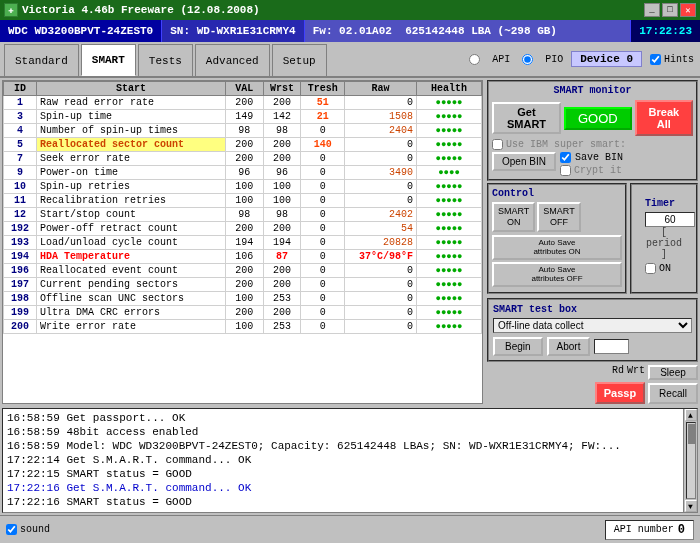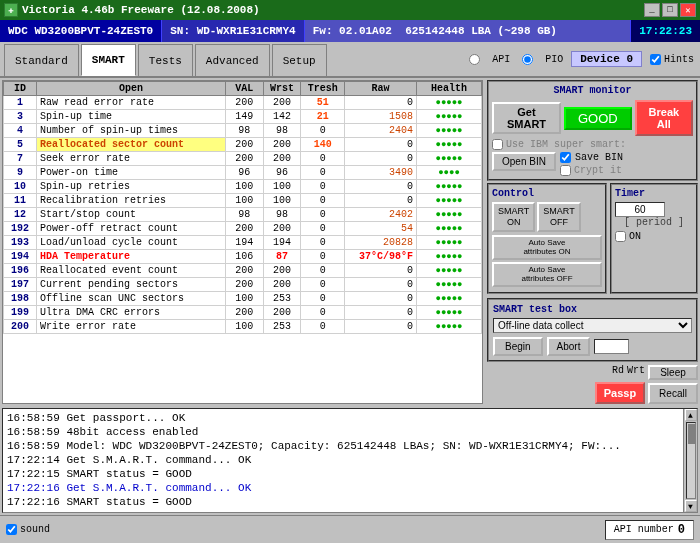--- a/index.html
+++ b/index.html
@@ -82,21 +82,21 @@
 
     .smart-area { display: flex; flex: 1; overflow: hidden; }
     .left-panel { flex: 1; display: flex; flex-direction: column; overflow: hidden; margin: 2px; background: white; border: 1px solid #808080; }
     
     .main-right { width: 215px; display: flex; flex-direction: column; padding: 2px; overflow: hidden; }
     
     .monitor-panel { border: 2px groove #808080; background: #c0c0c0; padding: 3px; margin-bottom: 2px; }
 
     .ctrl-timer-row { display: flex; gap: 3px; margin-bottom: 2px; }
     .ctrl-panel { border: 2px groove #808080; background: #c0c0c0; padding: 3px; flex: 1; }
-    .timer-panel { border: 2px groove #808080; background: #c0c0c0; padding: 3px; width: 88px; }
+    .timer-panel { border: 2px groove #808080; background: #c0c0c0; padding: 13px; width: 68px; }
   </style>
 </head>
 <body>
 
 <div class="layout">
 
   <div class="title-bar">
     <div class="title-bar-left">
       <div class="title-bar-icon">✚</div>
       <span class="title-text">Victoria 4.46b Freeware (12.08.2008)</span>
@@ -143,21 +143,21 @@
   </div>
 
   <div class="smart-area">
 
     <div class="left-panel">
       <div class="table-scroll">
         <table class="smart-table">
           <thead>
             <tr>
               <th class="col-id">ID</th>
-              <th class="col-name">Open</th>
+              <th class="col-name">Start</th>
               <th class="col-val">VAL</th>
               <th class="col-wrst">Wrst</th>
               <th class="col-tresh">Tresh</th>
               <th class="col-raw">Raw</th>
               <th class="col-health">Health</th>
             </tr>
           </thead>
           <tbody id="smart-tbody">
           <tr>
                 <td class="col-id" style="color: rgb(0, 0, 128); font-weight: bold;">1</td>

